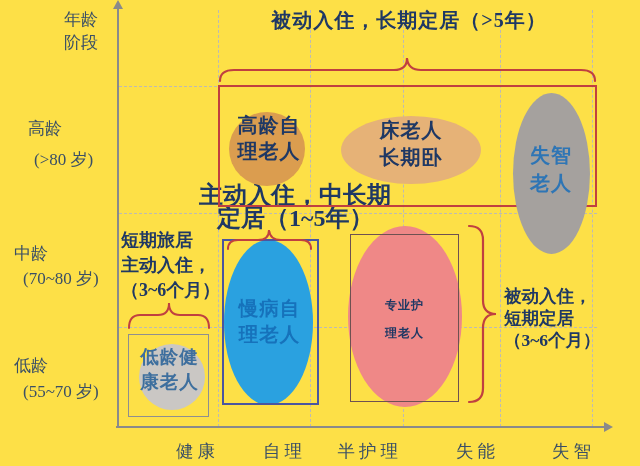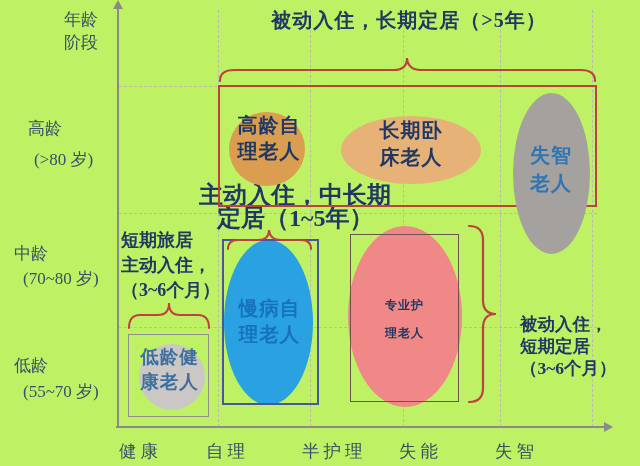--- a/index.html
+++ b/index.html
@@ -1,35 +1,35 @@
 <!DOCTYPE html>
 <html><head>
 <meta charset="utf-8">
 <style>
   html,body{margin:0;padding:0;background:#fff;}
   #canvas{
-    position:relative;width:640px;height:466px;background:#bef264;
+    position:relative;width:640px;height:466px;background:#fde047;
     font-family:"Liberation Serif","DejaVu Serif",serif;overflow:hidden;
   }
   
   .axis{position:absolute;background:#8a8a8a;}
   .arrow-up{position:absolute;width:0;height:0;border-left:5px solid transparent;border-right:5px solid transparent;border-bottom:9px solid #8a8a8a;}
   .arrow-right{position:absolute;width:0;height:0;border-top:5px solid transparent;border-bottom:5px solid transparent;border-left:9px solid #8a8a8a;}
   .vgrid{position:absolute;width:0;border-left:1.5px dashed #bdbab5;top:10px;height:417px;}
   .hgrid{position:absolute;height:0;border-top:1.5px dashed #bdbab5;left:119px;width:478px;}
   
   .axis-title{position:absolute;left:30px;top:8px;width:68px;text-align:right;font-size:17px;line-height:23px;color:#3a4f66;}
   .row-label,.range-label{position:absolute;font-size:17px;color:#3a4f66;white-space:nowrap;}
-  .xcat{position:absolute;top:439px;width:100px;text-align:left;font-size:17.5px;color:#3a4f66;letter-spacing:4px;}
+  .xcat{position:absolute;top:439px;width:100px;text-align:right;font-size:17.5px;color:#3a4f66;letter-spacing:4px;}
   .anno{position:absolute;font-weight:bold;color:#1f3864;white-space:nowrap;}
   .top-title{left:220px;width:378px;top:7px;text-align:center;font-size:20px;letter-spacing:1px;}
   .mid-anno{left:199px;top:184px;font-size:24px;line-height:22.5px;}
   .mid-anno .indent{padding-left:18px;}
   .left-anno{left:121px;top:228px;font-size:18px;line-height:25px;}
-  .right-anno{left:520px;top:285px;font-size:17.5px;line-height:22px;margin-top:28px;}
+  .right-anno{left:504px;top:285px;font-size:17.5px;line-height:22px;}
   
   .shape{position:absolute;border-radius:50%;}
   .outline-rect{position:absolute;background:transparent;z-index:4;}
   .grp-label{position:absolute;text-align:center;font-weight:bold;z-index:5;}
   .grp-label span{display:block;text-underline-offset:2px;letter-spacing:1px;}
   .brace{position:absolute;z-index:6;}
   .brace svg{display:block;}
   .z2{z-index:2}.z3{z-index:3}
 </style>
 </head>
@@ -77,22 +77,22 @@
   <div class="outline-rect z2" style="left:218px;top:85px;width:375px;height:118px;border:2px solid #c04040"></div>
 
   <div class="shape z3" style="left:229px;top:112px;width:76px;height:74px;background:#db9d4f"></div>
   <div class="grp-label" style="left:219px;top:112px;width:100px;font-size:20px;line-height:26px;color:#1f3864">
     <span>高龄自</span>
     <span>理老人</span>
   </div>
 
   <div class="shape z3" style="left:341px;top:116px;width:140px;height:68px;background:#e6b277"></div>
   <div class="grp-label" style="left:351px;top:117px;width:120px;font-size:20px;line-height:27px;color:#1f3864">
+    <span>床老人</span>
     <span>长期卧</span>
-    <span>床老人</span>
   </div>
 
   <div class="shape z3" style="left:513px;top:93px;width:77px;height:161px;background:#a5a19e"></div>
   <div class="grp-label" style="left:511px;top:141px;width:80px;font-size:20px;line-height:28px;color:#2e75b5">
     <span>失智</span>
     <span>老人</span>
   </div>
 
   <div class="anno mid-anno">
     <div>主动入住，中长期</div>

